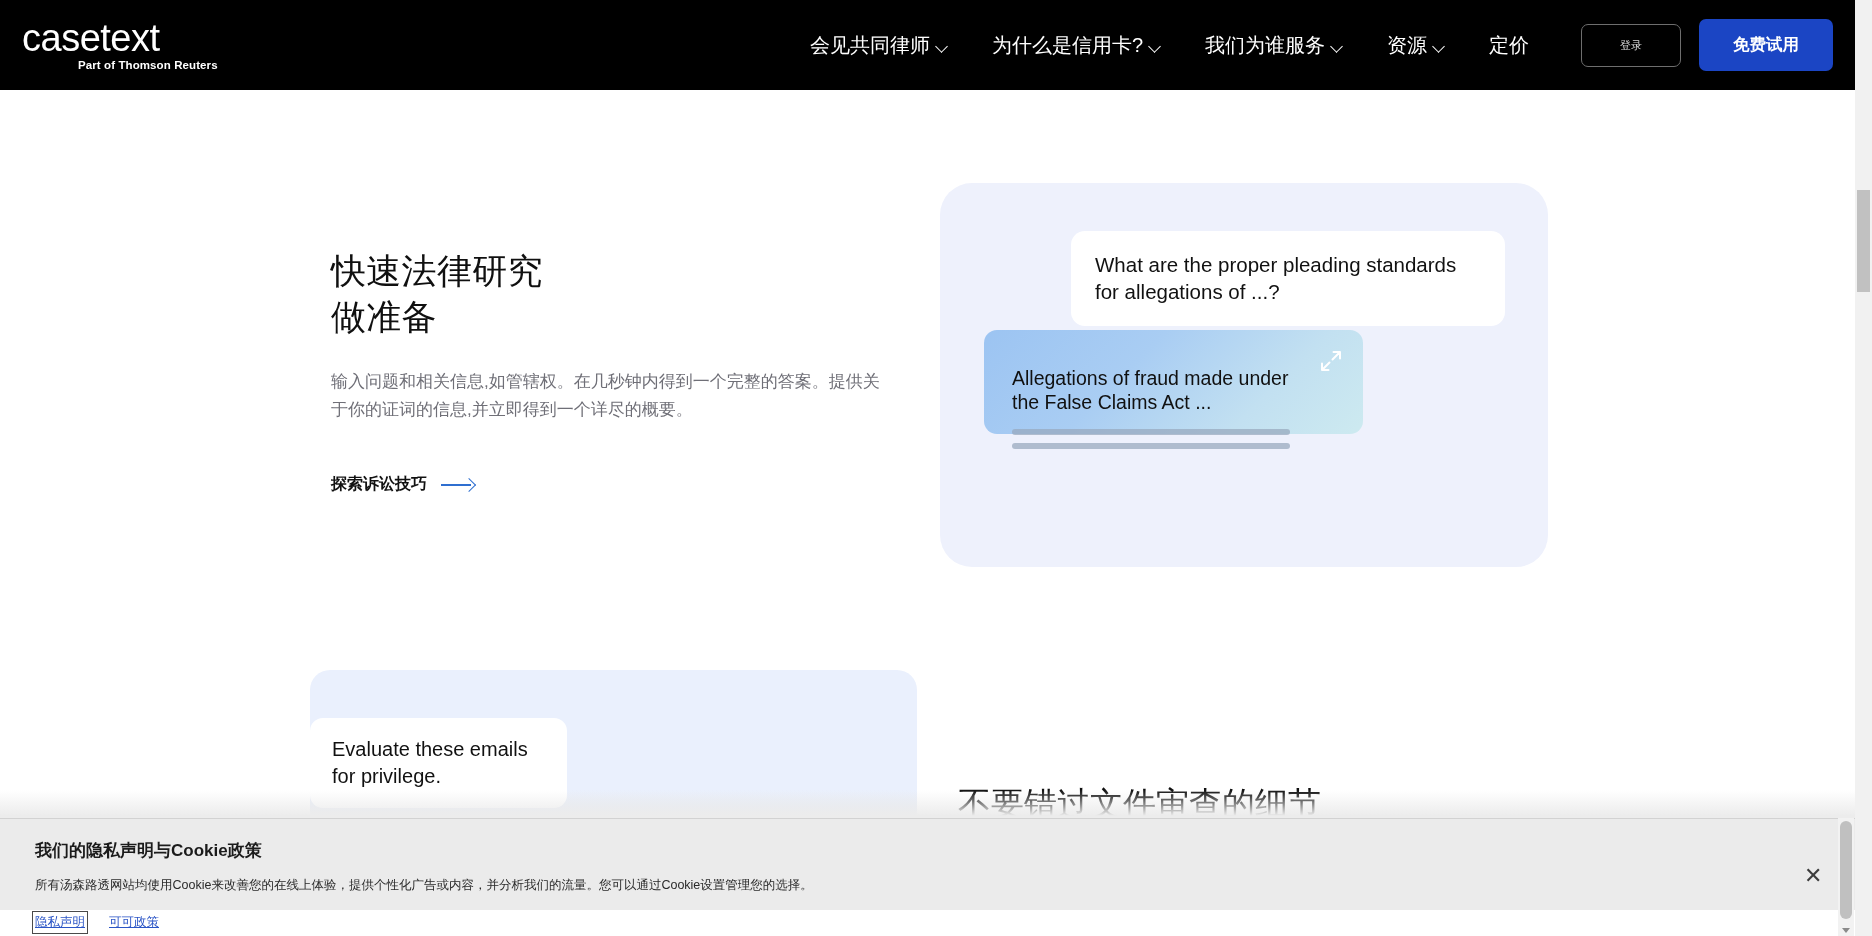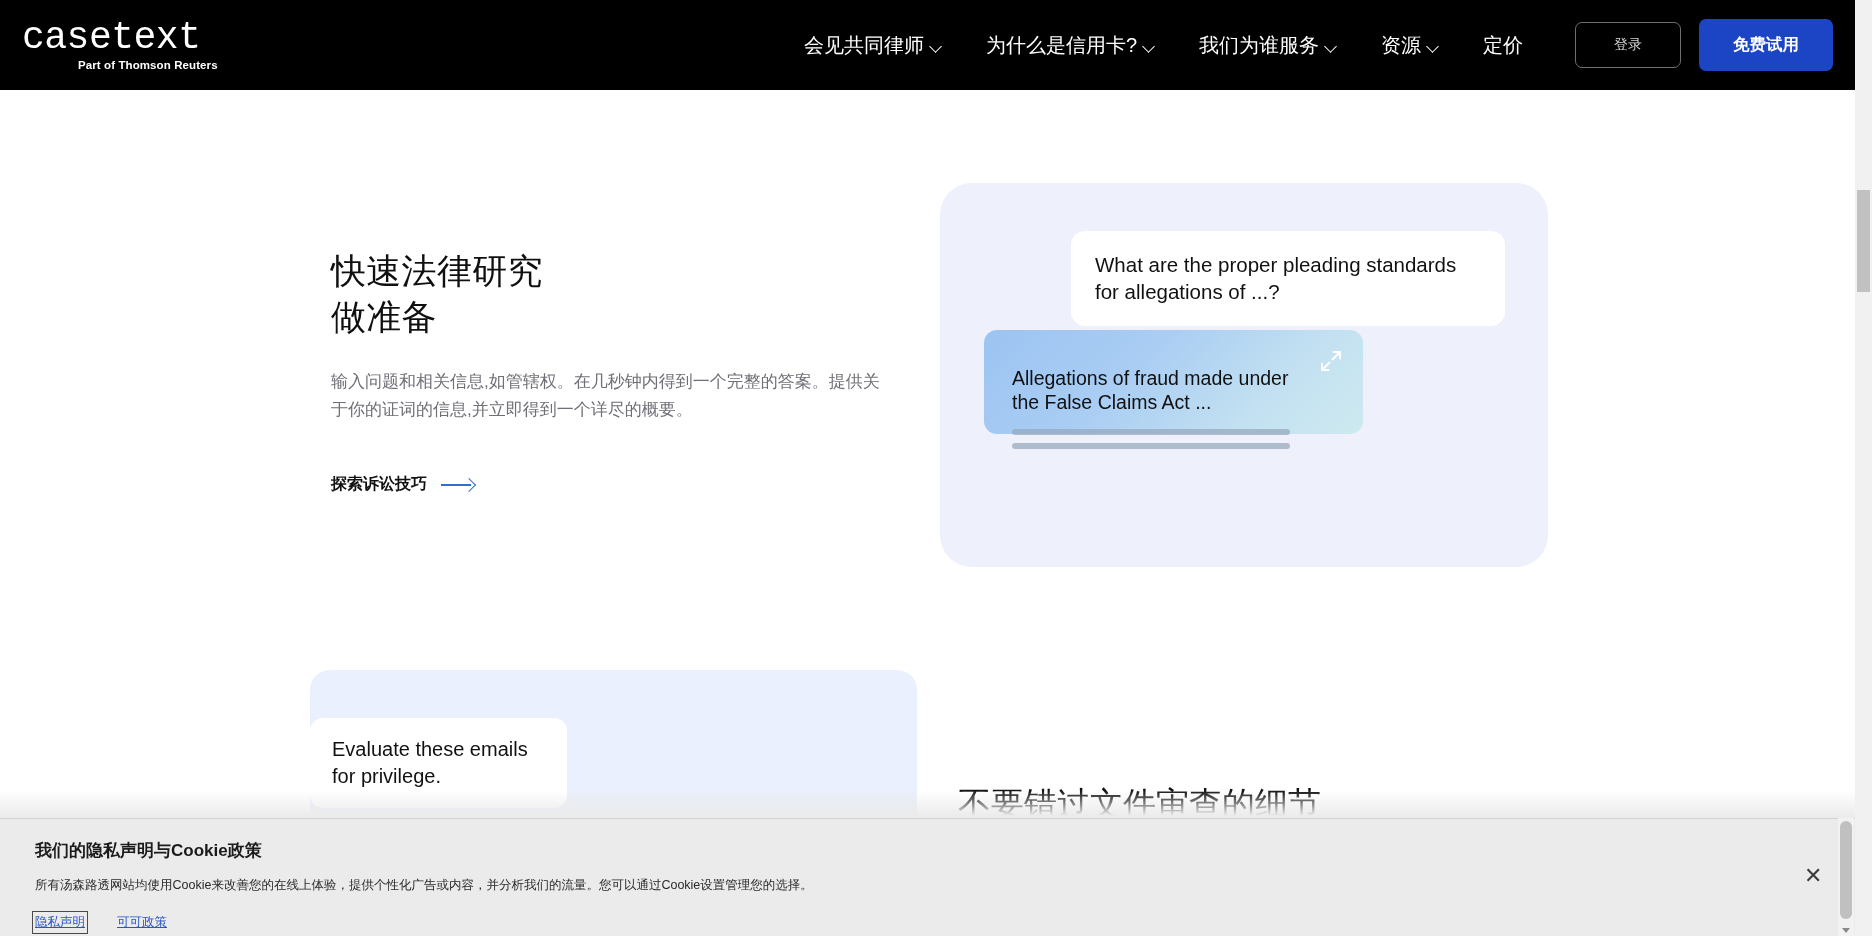--- a/index.html
+++ b/index.html
@@ -37,21 +37,21 @@
     flex-direction: column;
     align-items: flex-start;
     justify-content: center;
     line-height: 1;
   }
   .logo-word {
     color: #ffffff;
     font-size: 38px;
     font-weight: 400;
     letter-spacing: -0.5px;
-    font-family: Liberation Mono, monospace;
+    font-family: Liberation Sans, sans-serif;
   }
   .logo-sub {
     color: #ffffff;
     font-size: 11.5px;
     font-weight: bold;
     letter-spacing: 0.1px;
     margin-top: 3px;
     margin-left: 56px;
   }
 
@@ -91,21 +91,21 @@
   }
 
   .nav-actions {
     display: flex;
     align-items: center;
     gap: 18px;
     margin-left: 30px;
   }
   .btn-login {
     color: #d8d8d8;
-    font-size: 14px;
+    font-size: 11px;
     background: transparent;
     border: 1px solid #6e6e6e;
     border-radius: 7px;
     padding: 13px 38px;
     cursor: pointer;
     font-family: "Liberation Sans", sans-serif;
   }
   .btn-trial {
     color: #ffffff;
     font-size: 16.5px;
@@ -328,21 +328,21 @@
     background: linear-gradient(to bottom, rgba(255,255,255,0) 0%, rgba(236,236,236,1) 92%);
     pointer-events: none;
   }
 
   
   .cookie-banner {
     position: absolute;
     left: 0;
     top: 818px;
     width: 1855px;
-    height: 118px;
+    height: 92px;
     background: #ebebeb;
     border-top: 1px solid #d2d2d2;
   }
   .cookie-left {
     position: absolute;
     left: 35px;
     top: 20px;
     width: 1020px;
   }
   .cookie-title {
@@ -353,21 +353,21 @@
   .cookie-body {
     margin-top: 14px;
     font-size: 12.5px;
     color: #2a2a2a;
     line-height: 1.5;
   }
   .cookie-links {
     margin-top: 19px;
     display: flex;
     align-items: center;
-    gap: 32px;
+    gap: 24px;
   }
   .cookie-link {
     font-size: 12.5px;
     color: #2b55c6;
     text-decoration: underline;
     cursor: pointer;
   }
   .cookie-link.focused {
     outline: 1px solid #4a4a4a;
     outline-offset: 2px;

